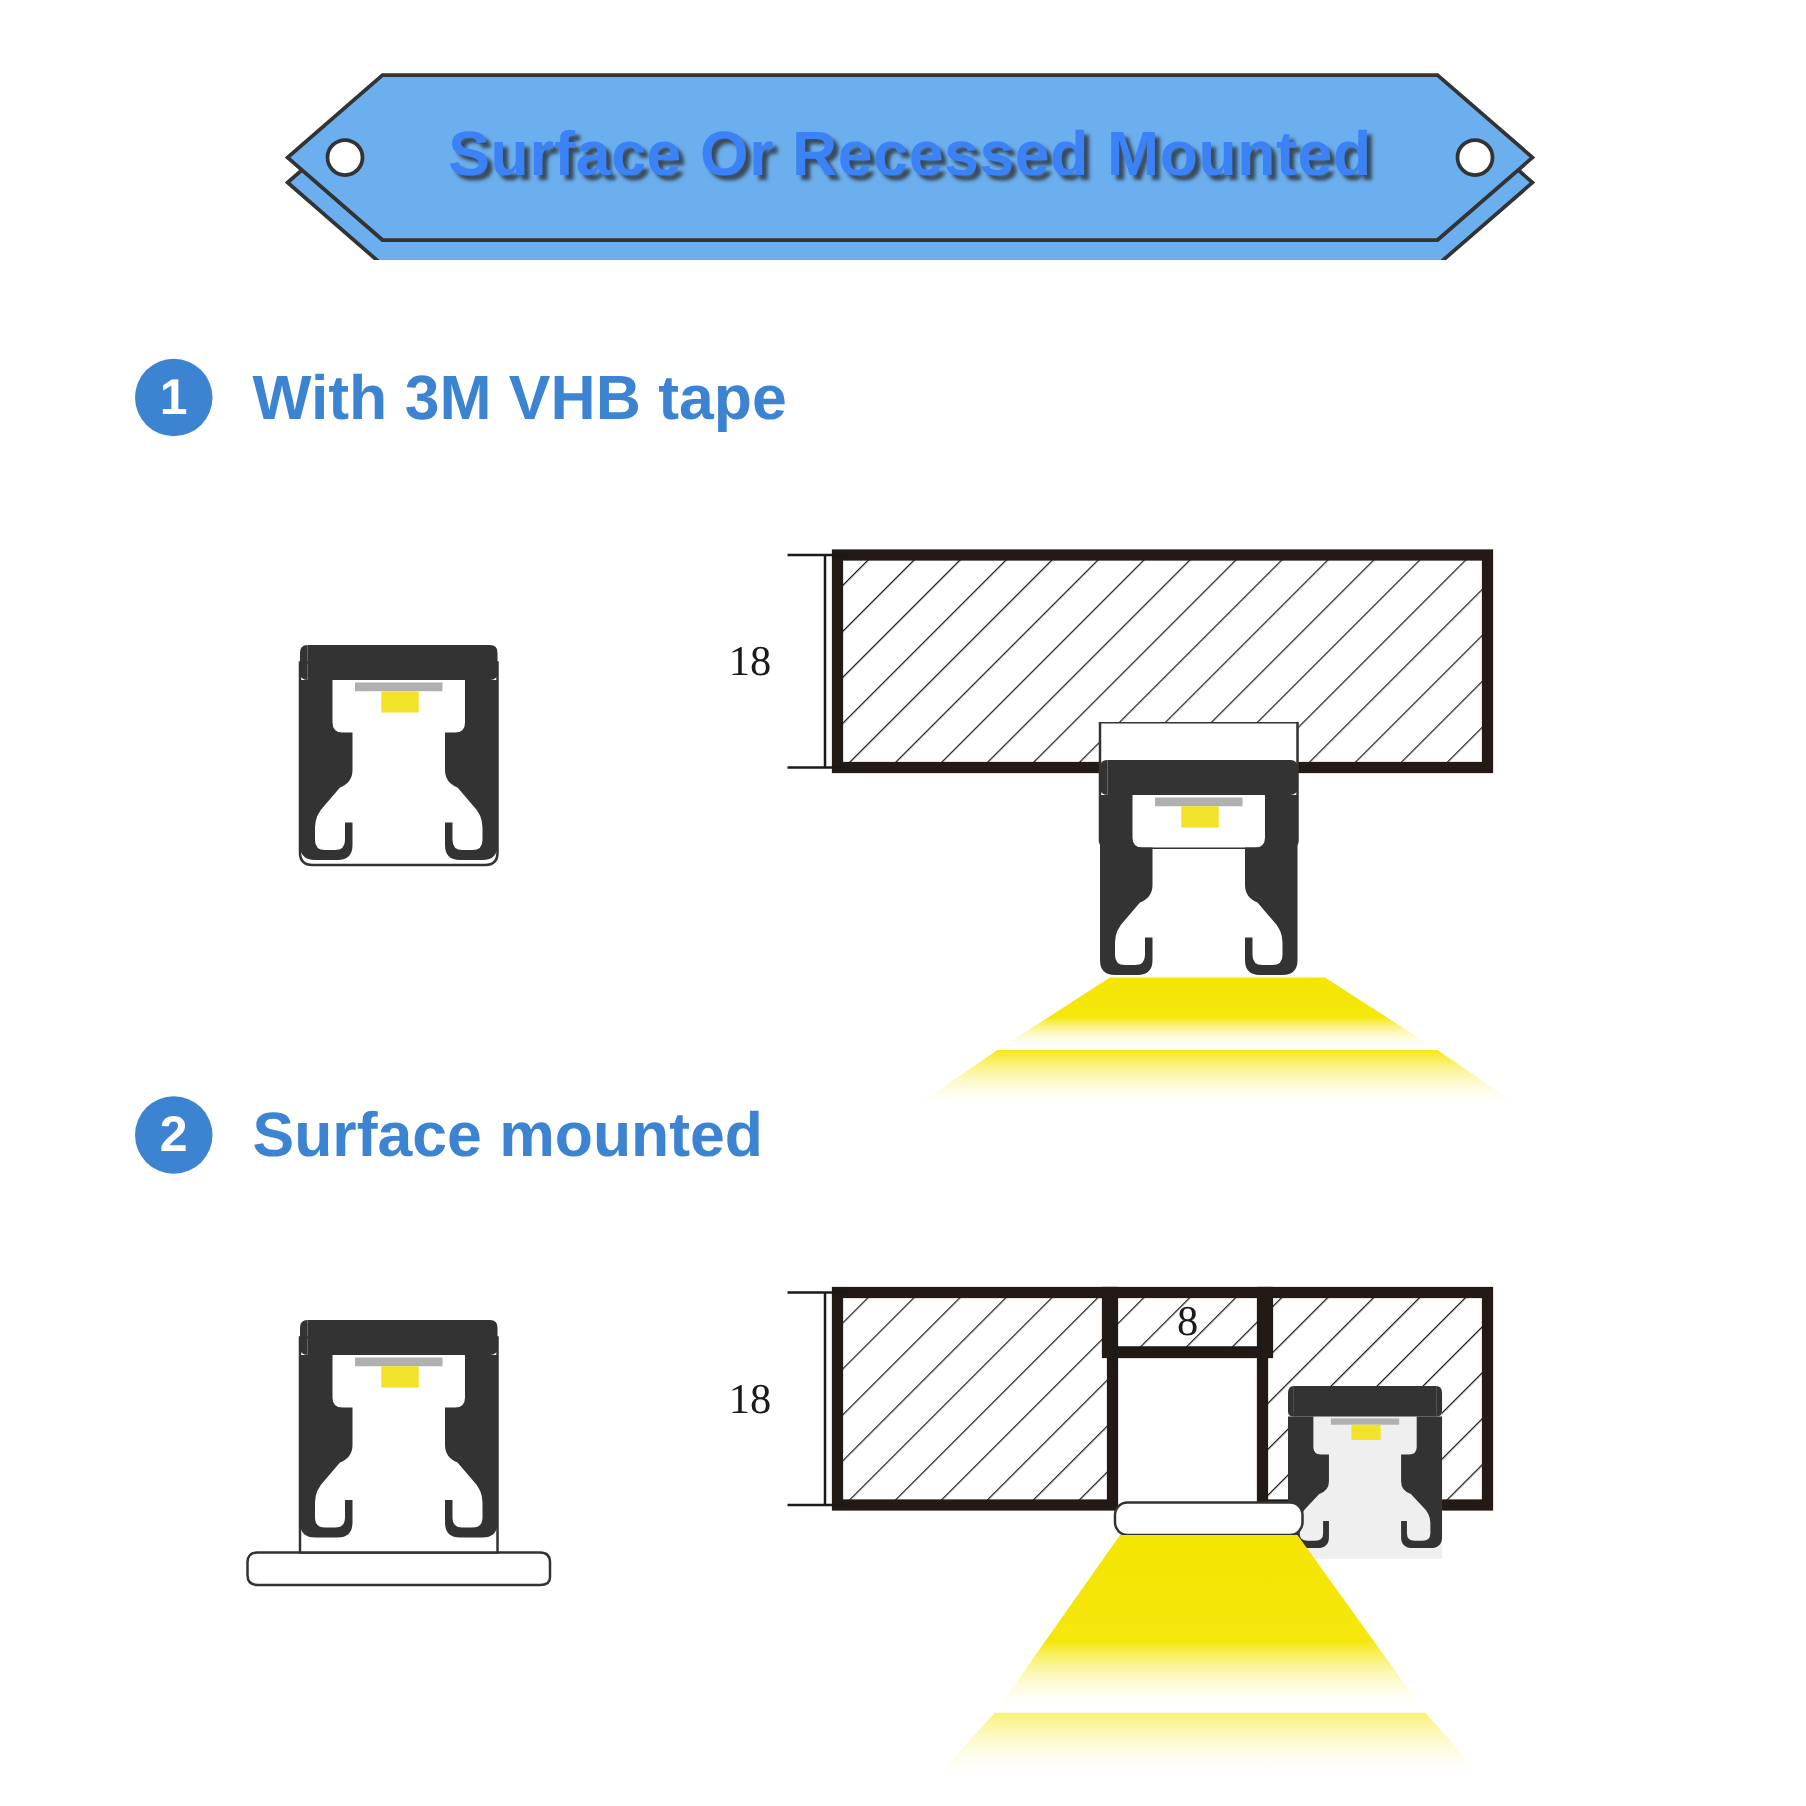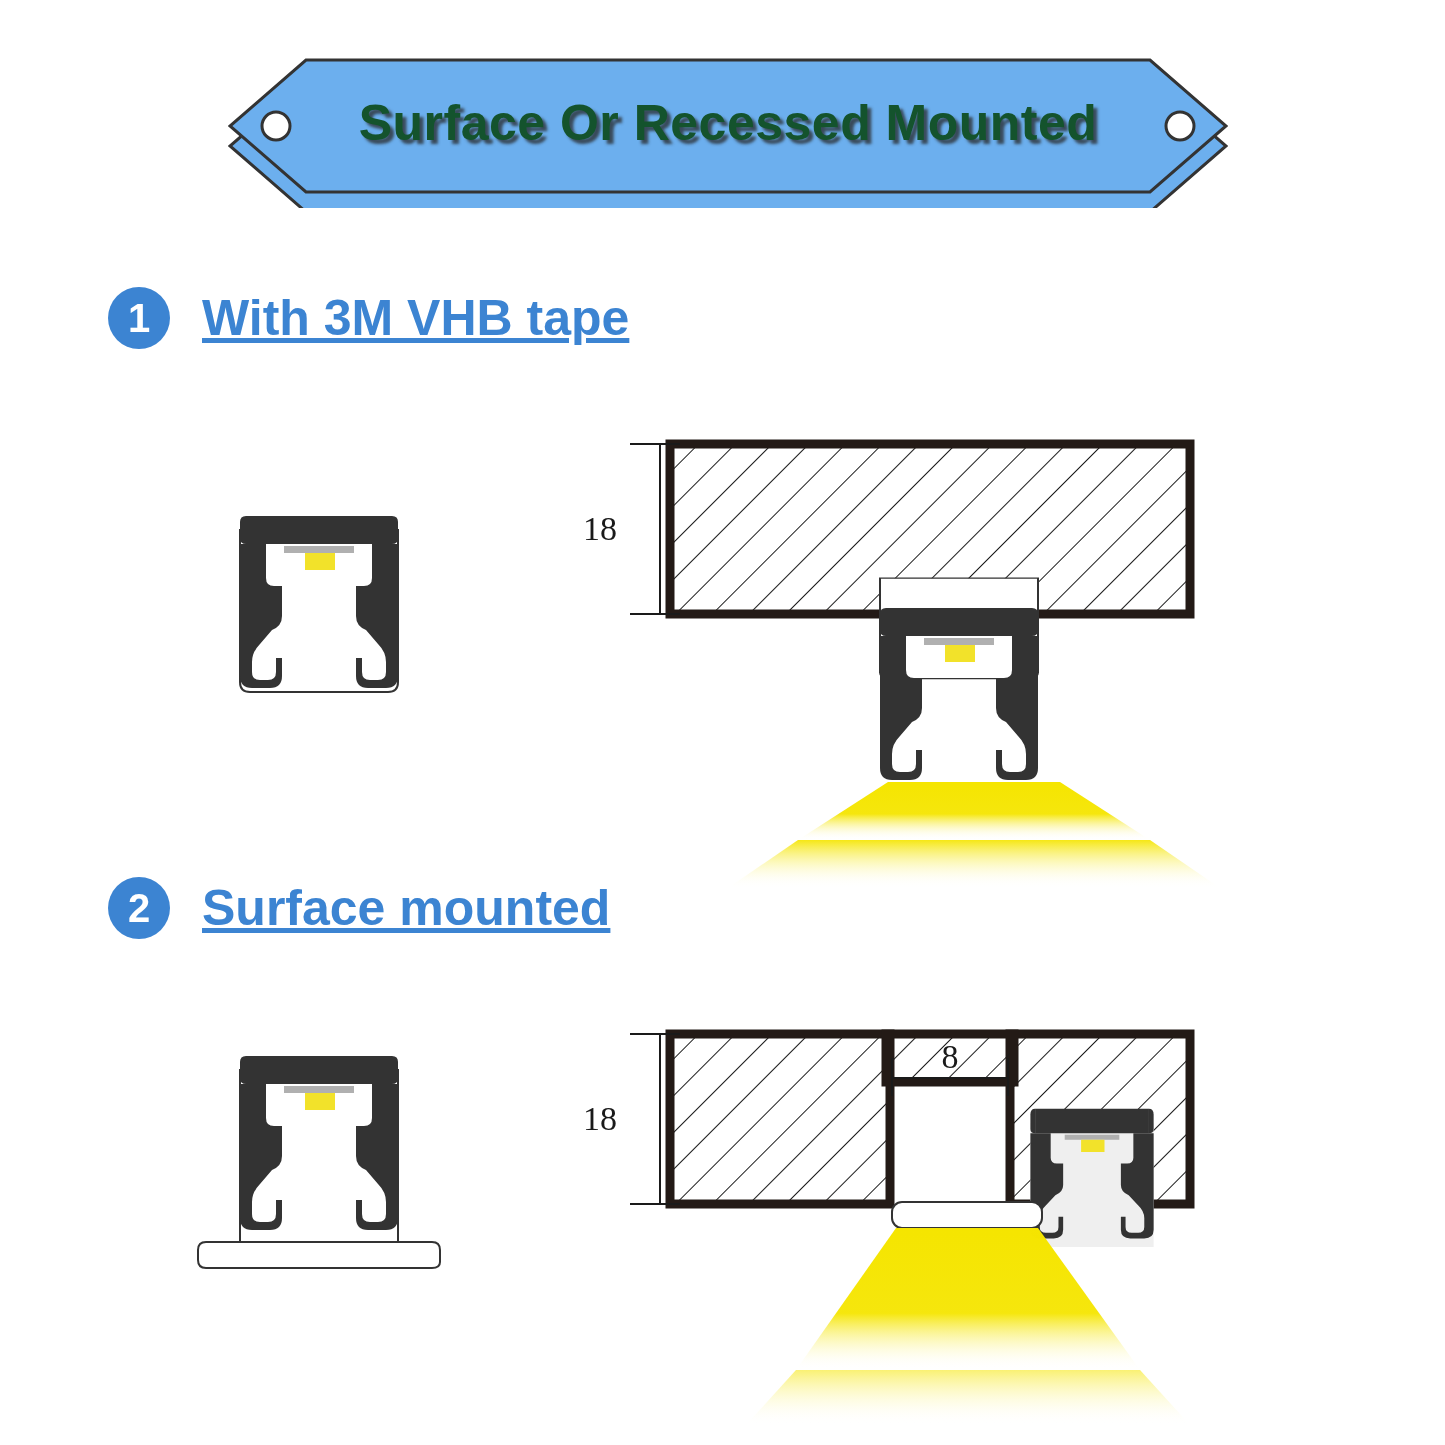--- a/index.html
+++ b/index.html
@@ -34,21 +34,21 @@
     position: absolute;
     left: 0;
     top: 0;
     width: 1000px;
     height: 130px;
     display: flex;
     align-items: center;
     justify-content: center;
     font-size: 50px;
     font-weight: bold;
-    color: #14532d;
+    color: #3b82f6;
     letter-spacing: 0.5px;
     text-shadow: 4px 4px 3px rgba(40,40,40,0.75);
     white-space: nowrap;
     pointer-events: none;
   }
 
   
   .step-head {
     position: absolute;
     display: flex;
@@ -66,21 +66,20 @@
     align-items: center;
     justify-content: center;
     flex: 0 0 auto;
   }
   .step-title {
     margin-left: 32px;
     font-size: 50px;
     font-weight: bold;
     color: #3C84D2;
     white-space: nowrap;
-    text-decoration: underline;
   }
   #step1-head { left: 108px; top: 287px; }
   #step2-head { left: 108px; top: 877px; }
 
   
   .figure {
     position: absolute;
   }
   #fig1 { left: 60px; top: 420px; width: 1330px; height: 420px; }
   #fig2 { left: 60px; top: 1010px; width: 1330px; height: 360px; }

